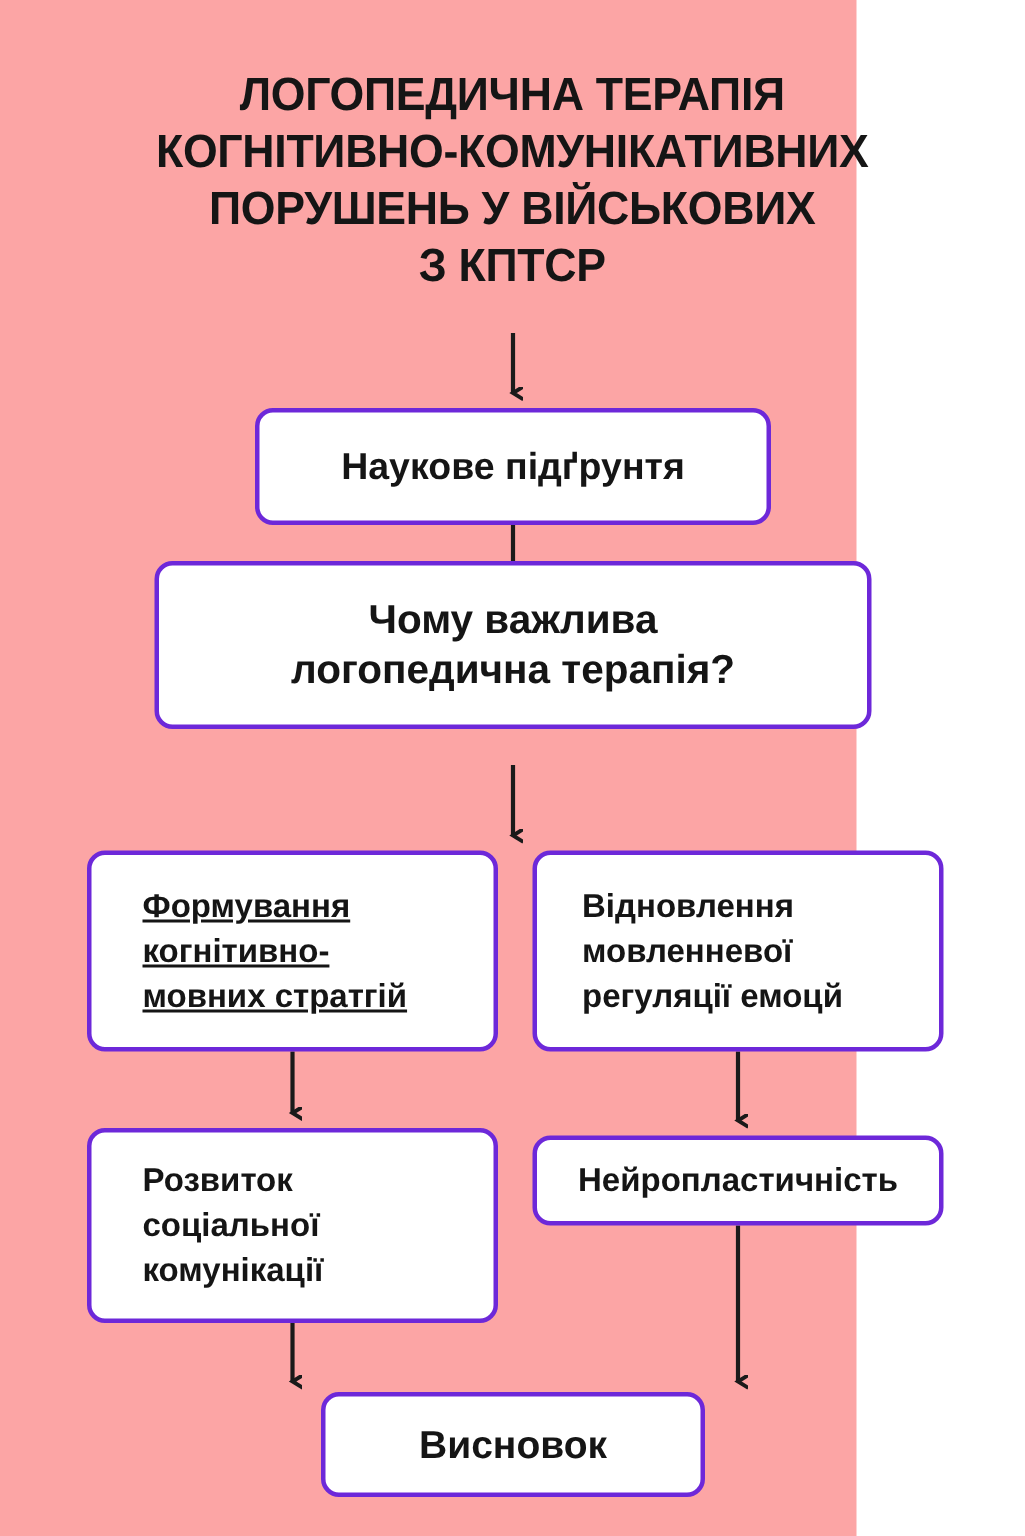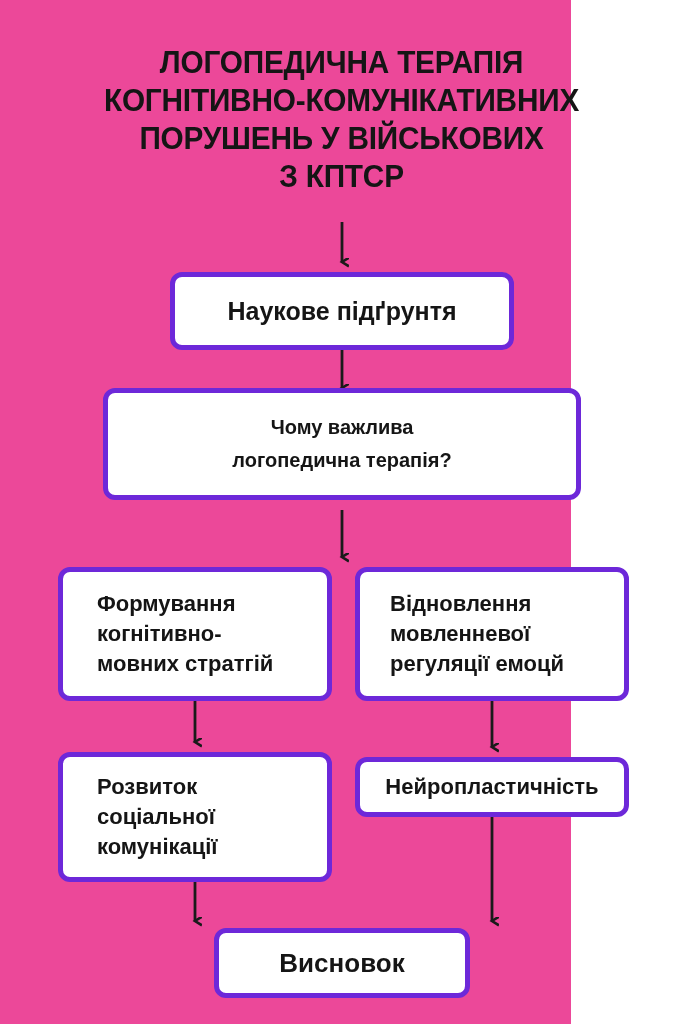--- a/index.html
+++ b/index.html
@@ -14,21 +14,21 @@
     overflow: hidden;
     font-family: "Liberation Sans", "DejaVu Sans", sans-serif;
     color: #1a1a1a;
     -webkit-font-smoothing: antialiased;
   }
 
   #chart-root {
     position: relative;
     width: 571px;
     height: 1024px;
-    background: #ec4899;
+    background: #fca5a5;
   }
 
   
   .title-block {
     position: absolute;
     left: 0;
     top: 44px;
     width: 683px;
     text-align: center;
     font-weight: 700;
@@ -39,49 +39,49 @@
     transform: scaleX(0.96);
     transform-origin: center top;
   }
   .title-line { display: block; white-space: nowrap; }
 
   
   .node {
     position: absolute;
     box-sizing: border-box;
     background: #ffffff;
-    border: 5px solid #6d28d9;
+    border: 3px solid #6d28d9;
     border-radius: 12px;
     display: flex;
     align-items: center;
     justify-content: center;
     text-align: center;
     font-weight: 700;
     color: #151515;
   }
   .node .node-label {
     display: block;
     width: 100%;
     white-space: pre-line;
   }
 
   #node-science {
     left: 170px;  top: 272px;  width: 344px; height: 78px;
     font-size: 25px; line-height: 30px;
   }
   #node-why {
-    left: 103px;  top: 388px;  width: 478px; height: 112px;
-    font-size: 20px; line-height: 33px; text-align: center;
+    left: 103px;  top: 374px;  width: 478px; height: 112px;
+    font-size: 27px; line-height: 33px; text-align: center;
   }
   #node-strategies {
     left: 58px;   top: 567px;  width: 274px; height: 134px;
     font-size: 22px; line-height: 30px;
     justify-content: flex-start;
   }
-  #node-strategies .node-label { text-align: left; padding-left: 34px; box-sizing: border-box; }
+  #node-strategies .node-label { text-align: left; padding-left: 34px; box-sizing: border-box; text-decoration: underline; }
 
   #node-emotions {
     left: 355px;  top: 567px;  width: 274px; height: 134px;
     font-size: 22px; line-height: 30px;
     justify-content: flex-start;
   }
   #node-emotions .node-label { text-align: left; padding-left: 30px; box-sizing: border-box; }
 
   #node-social {
     left: 58px;   top: 752px;  width: 274px; height: 130px;

